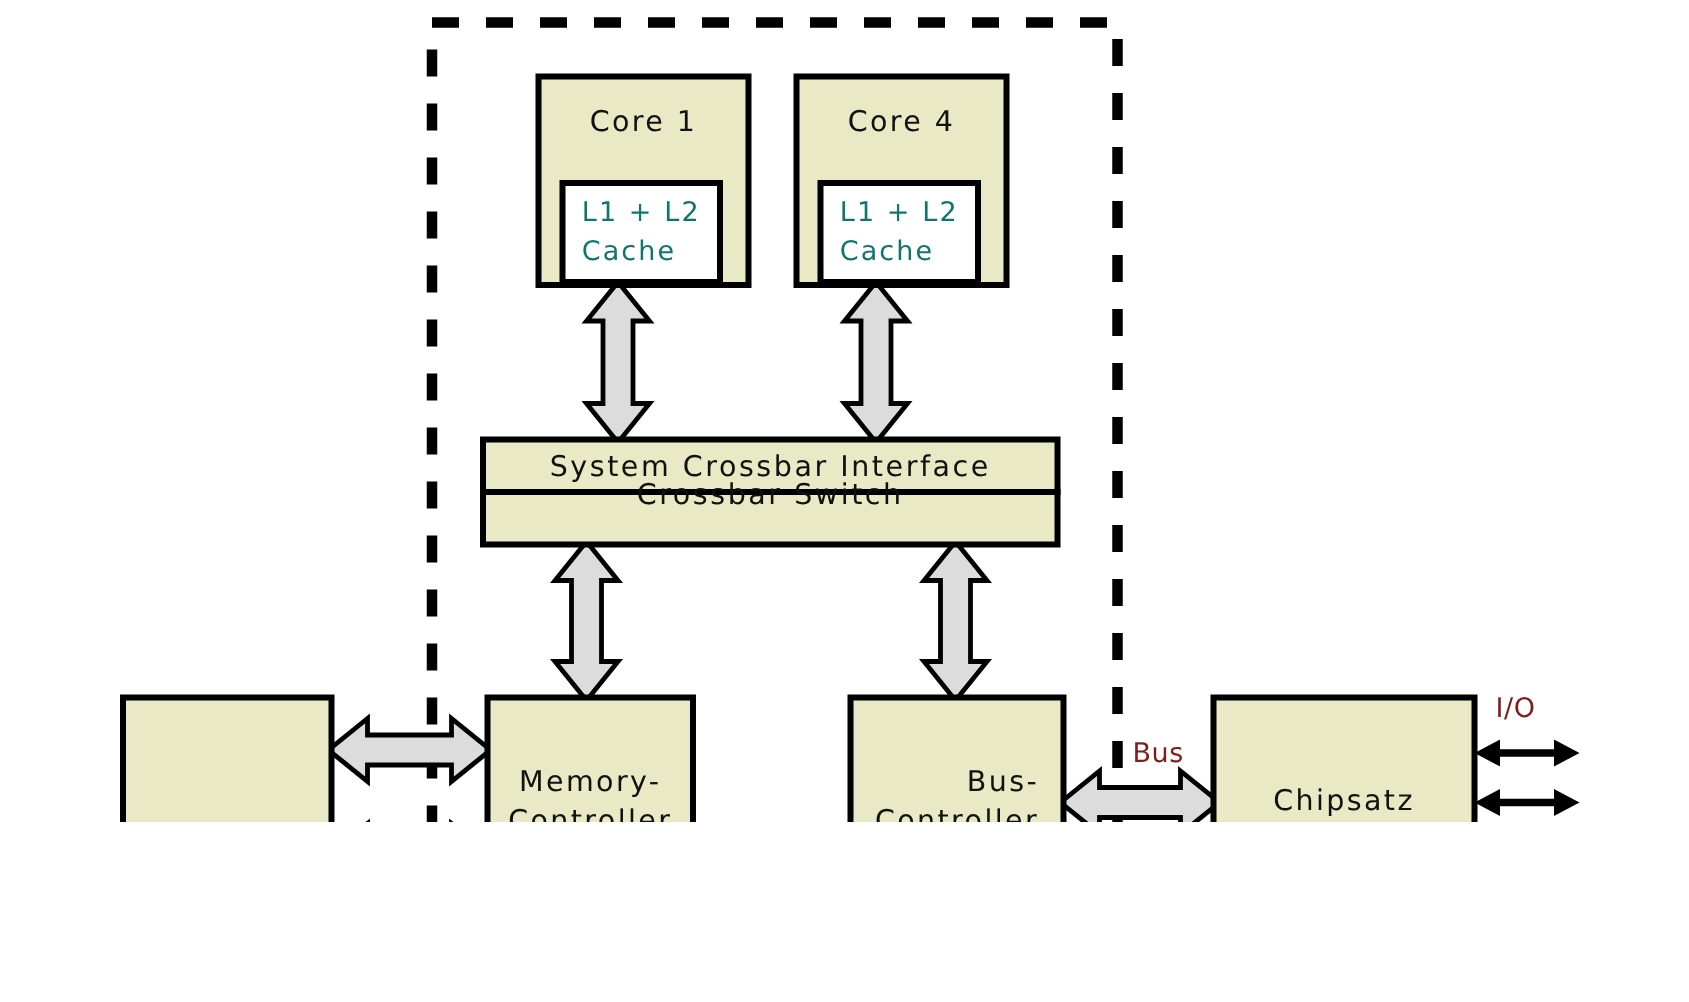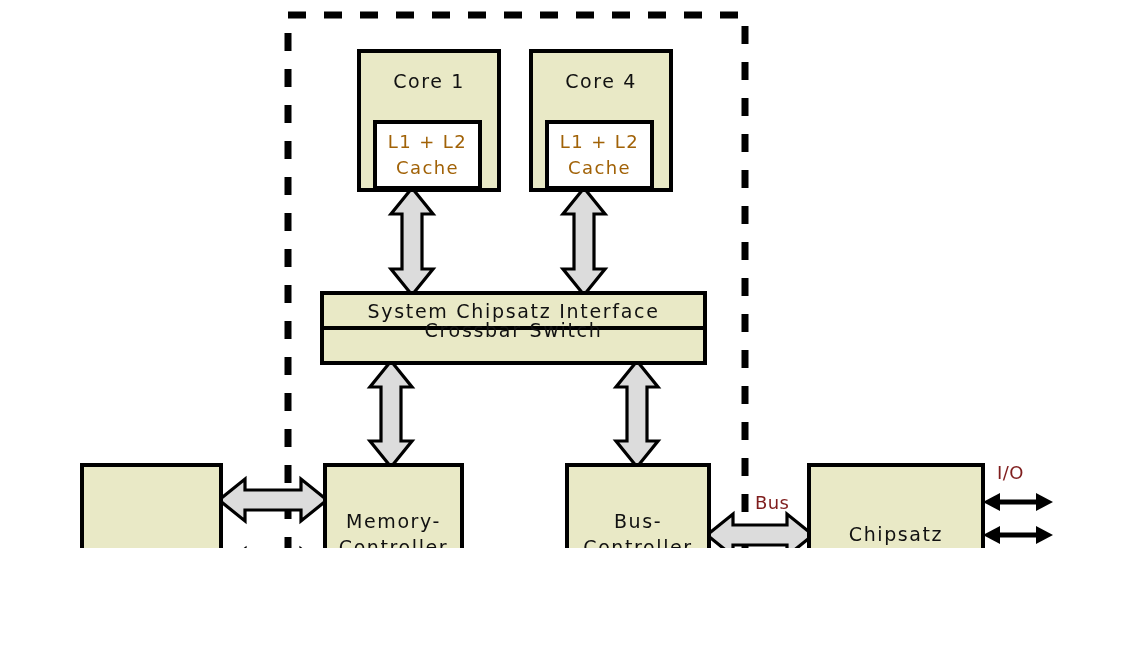--- a/index.html
+++ b/index.html
@@ -52,24 +52,23 @@
     font-size: 18px;
     letter-spacing: 0.4px;
     color: #7f1d1d;
   }
   .cache-label {
     position: absolute;
     display: flex;
     align-items: center;
     justify-content: center;
     flex-direction: column;
-    text-align: center;
     font-size: 18px;
     letter-spacing: 1.4px;
-    color: #a16207;
+    color: #0f766e;
     line-height: 1.45;
     white-space: pre-line;
   }
 </style>
 </head>
 <body>
 
 <div id="diagram-root">
 
   <svg id="diagram-svg" viewBox="0 0 1126 668">
@@ -128,29 +127,29 @@
   <div class="box-label" style="left:359px; top:51px; width:140px; height:62px;">Core 1</div>
 
   <div class="cache-label" style="left:375px; top:122px; width:105px; height:66px;">L1 + L2
 Cache</div>
 
   <div class="box-label" style="left:531px; top:51px; width:140px; height:62px;">Core 4</div>
 
   <div class="cache-label" style="left:547px; top:122px; width:105px; height:66px;">L1 + L2
 Cache</div>
 
-  <div class="bar-label" style="left:322px; top:293px; width:383px; height:35px;">System Chipsatz Interface</div>
+  <div class="bar-label" style="left:322px; top:293px; width:383px; height:35px;">System Crossbar Interface</div>
 
   <div class="bar-label" style="left:322px; top:312px; width:383px; height:35px;">Crossbar Switch</div>
 
 
   <div class="box-label" style="left:325px; top:465px; width:137px; height:140px;">Memory-
 Controller</div>
 
-  <div class="box-label" style="left:567px; top:465px; width:142px; height:140px;">Bus-
+  <div class="box-label" style="left:567px; top:465px; width:142px; height:140px;text-align:right;">Bus-
 Controller</div>
 
   <div class="box-label" style="left:809px; top:465px; width:174px; height:140px;">Chipsatz</div>
 
   <div class="small-label" style="left:755px; top:492px;">Bus</div>
 
   <div class="small-label" style="left:997px; top:462px;">I/O</div>
 
 </div>
 

